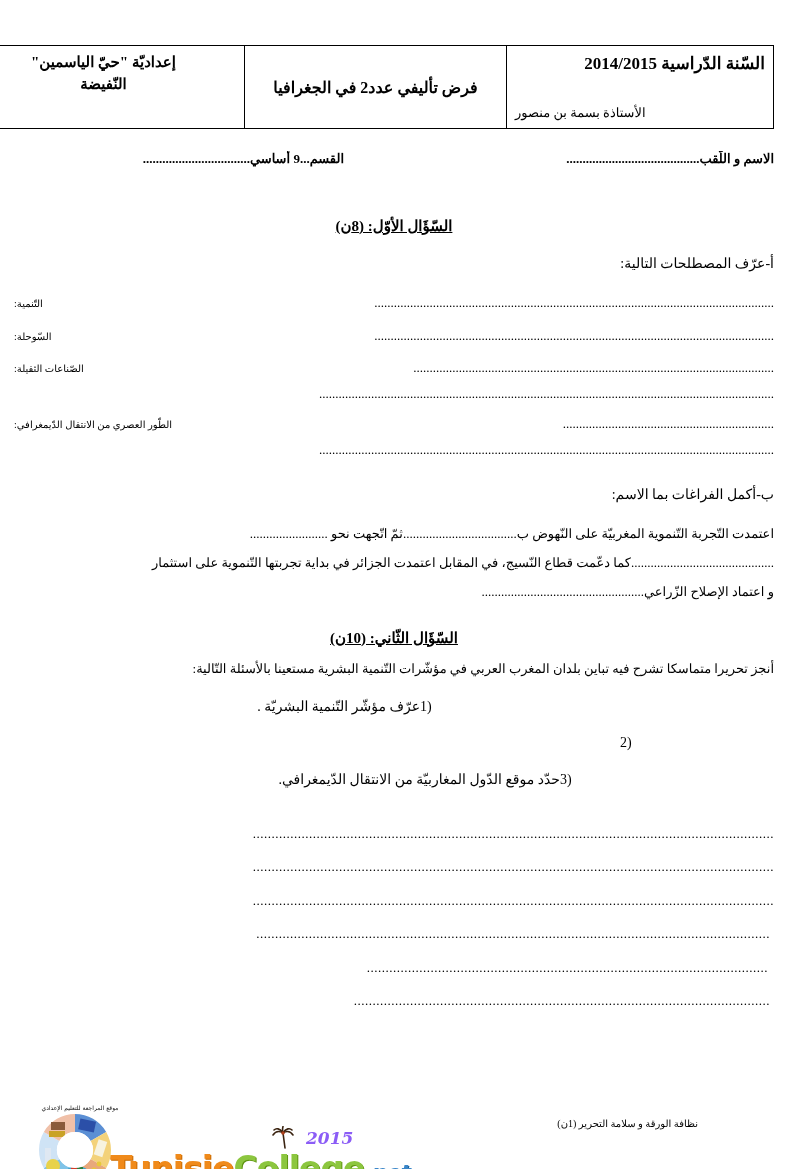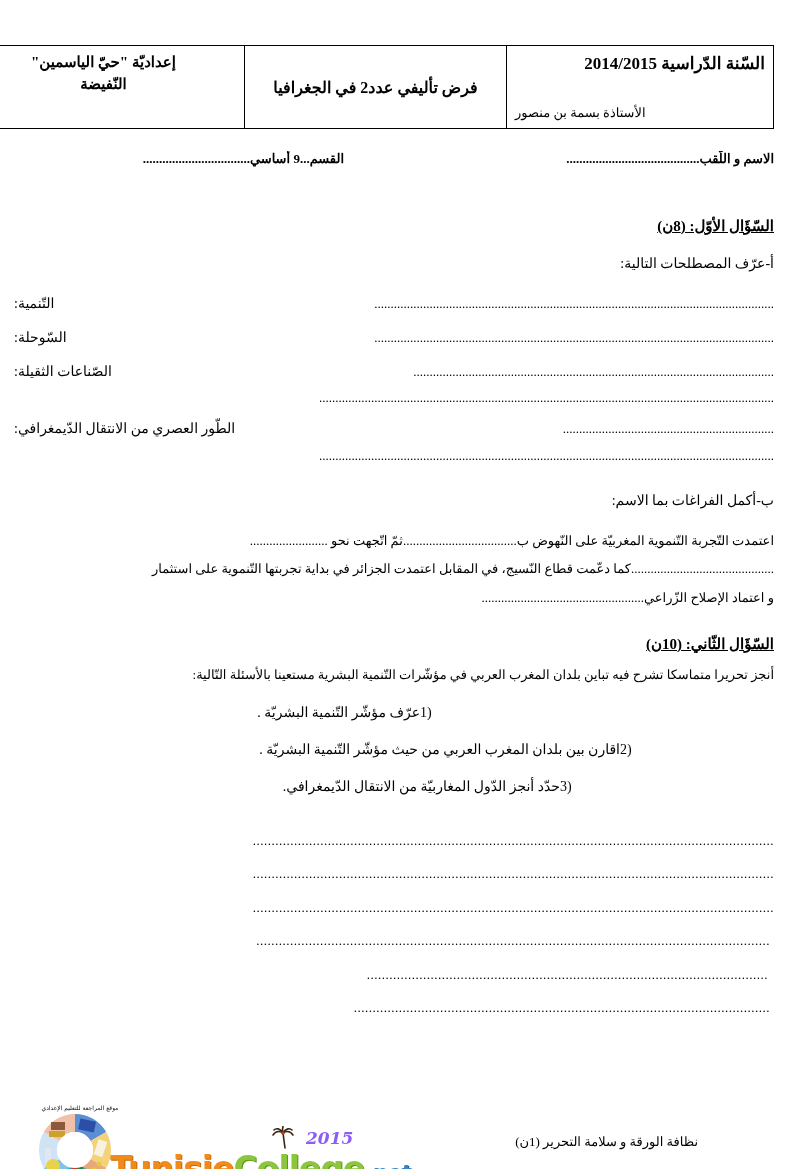--- a/index.html
+++ b/index.html
@@ -61,21 +61,21 @@
     font-size:13px;font-weight:bold;
     height:22px;
   }
   .ident .nm{width:456px;white-space:nowrap;overflow:hidden;}
   .ident .cl{width:350px;white-space:nowrap;overflow:hidden;}
 
   
   .q-title{
     font-size:15px;font-weight:bold;
     text-decoration:underline;
-    text-align:right;
+    text-align:center;
     margin:0;
   }
   .txt{
     font-size:14px;
     text-align:right;
     line-height:1.6;
     margin:0;
   }
   .txt-sm{font-size:13px;}
 
@@ -92,21 +92,21 @@
     white-space:nowrap;
     overflow:hidden;
     direction:rtl;
     line-height:1.5;
   }
   .line-row{
     display:flex;flex-direction:row;align-items:baseline;
     direction:rtl;white-space:nowrap;overflow:hidden;
     line-height:1.55;
   }
-  .label{font-size:14px;flex:0 0 auto;}
+  .label{font-size:10px;flex:0 0 auto;}
   .fill{
     flex:1 1 auto;overflow:hidden;font-size:13px;
     white-space:nowrap;
   }
   .fullline{
     font-size:13px;white-space:nowrap;overflow:hidden;
     direction:rtl;text-align:right;
   }
 
   
@@ -128,22 +128,22 @@
   .answers .dots{margin-bottom:14px;}
 
   
   .footer{
     position:absolute;
     left:0;right:0;bottom:0;
     height:110px;
   }
   .foot-note{
     position:absolute;
-    right:90px;top:30px;
-    font-size:13px;
+    right:90px;top:14px;
+    font-size:10px;
     direction:rtl;
     white-space:nowrap;
   }
   .brand{
     position:absolute;
     left:110px;top:24px;
     width:330px;height:70px;
   }
   .brand-text{
     font-family:"DejaVu Sans",sans-serif;
@@ -268,25 +268,24 @@
   <div class="txt txt-sm" style="padding-left:40px;">أنجز تحريرا متماسكا تشرح فيه تباين بلدان المغرب العربي في مؤشّرات التّنمية البشرية مستعينا بالأسئلة التّالية:</div>
   <div class="spacer-18"></div>
 
   <ul class="numlist">
     <li class="indent-2">
       <span class="num">1)</span>
       <span class="itxt">عرّف مؤشّر التّنمية البشريّة .</span>
     </li>
     <li style="padding-right:120px;">
       <span class="num">2)</span>
-      <span class="itxt">اقارن بين بلدان المغرب العربي من حيث مؤشّر التّنمية البشريّة .</span>
     </li>
     <li style="padding-right:180px;">
       <span class="num">3)</span>
-      <span class="itxt">حدّد أنجز الدّول المغاربيّة من الانتقال الدّيمغرافي.</span>
+      <span class="itxt">حدّد موقع الدّول المغاربيّة من الانتقال الدّيمغرافي.</span>
     </li>
   </ul>
 
   <div class="spacer-12"></div>
 
   <div class="answers">
     <div class="dots">...........................................................................................................................................</div>
     <div class="dots">...........................................................................................................................................</div>
     <div class="dots">...........................................................................................................................................</div>
     <div class="dots" style="padding-right:4px;">.........................................................................................................................................</div>

